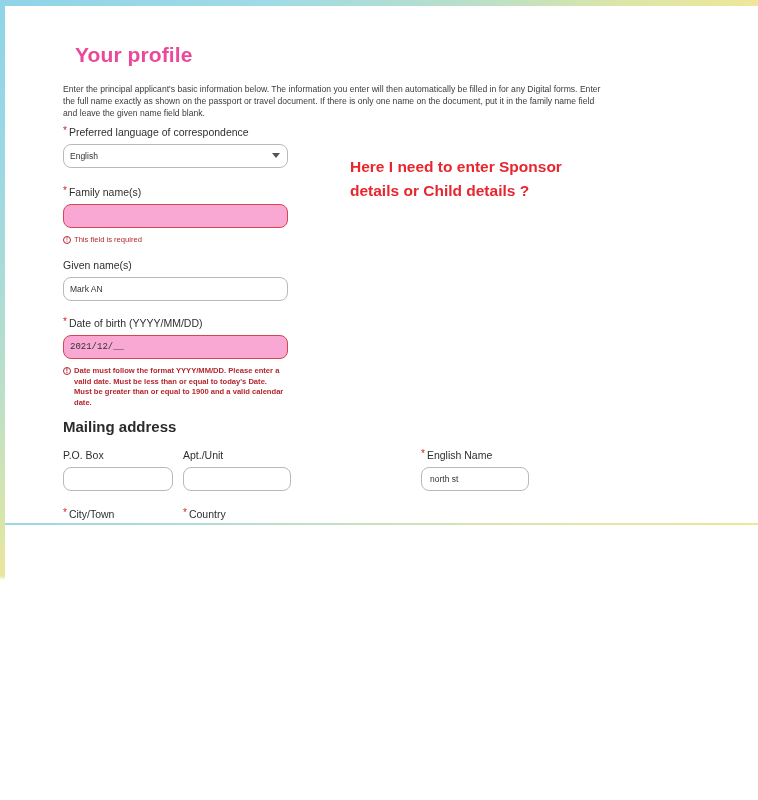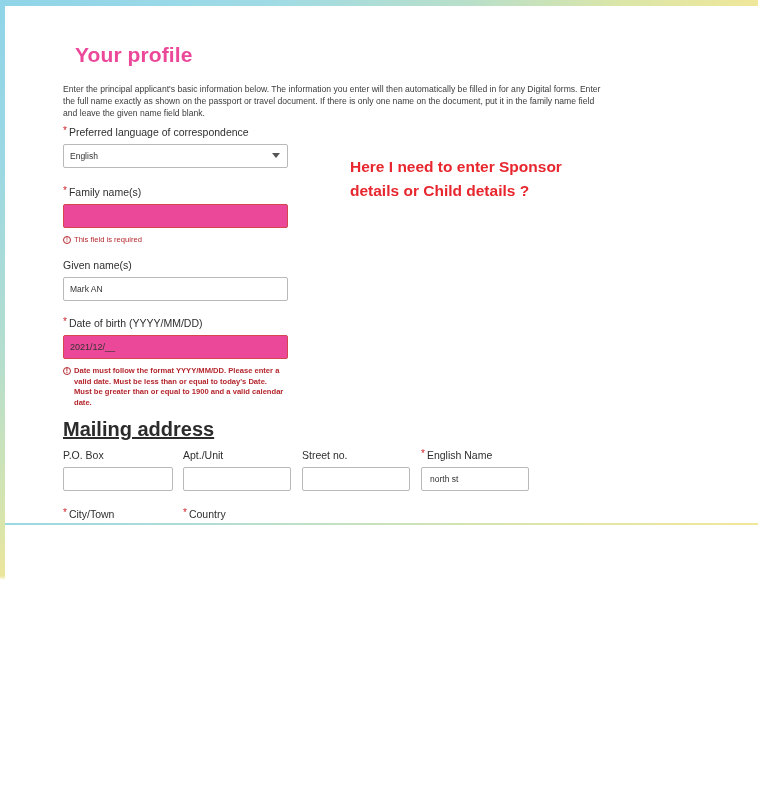--- a/index.html
+++ b/index.html
@@ -76,31 +76,32 @@
     font-size: 10px;
     margin-right: 2px;
     vertical-align: top;
     position: relative;
     top: -1px;
   }
   .inp {
     display: block;
     height: 24px;
     border: 1px solid #b9b9b9;
-    border-radius: 2px;
+    border-radius: 8px;
     background: #ffffff;
     font-size: 8.5px;
     color: #333;
     padding: 2px 6px;
     font-family: "Liberation Sans", sans-serif;
     outline: none;
   }
   .inp.err {
     border: 1px solid #d64550;
-    background: #ec4899;
+    background: #f9a8d4;
+    font-family: Liberation Mono, monospace;
   }
   .sel-wrap { position: relative; }
   select.inp {
     appearance: none;
     -webkit-appearance: none;
     padding-right: 20px;
   }
   .chev {
     position: absolute;
     right: 8px;
@@ -146,24 +147,23 @@
     font-size: 15.5px;
     font-weight: bold;
     line-height: 24px;
     color: #e8262e;
   }
   h2.section-title {
     margin: 0;
     position: absolute;
     left: 63px;
     top: 412px;
-    font-size: 20px;
+    font-size: 15px;
     font-weight: bold;
     color: #2b2b2b;
-    text-decoration: underline;
   }
   
   .fld { position: absolute; }
 </style>
 </head>
 <body>
 
 <div id="page">
 
   <div class="top-border"></div>
@@ -228,26 +228,20 @@
       <input class="inp" style="width: 110px; margin-top: 6px;" value="">
     </div>
 
     <div class="fld" style="left:183px; top:443px; width:108px;">
       <label class="field-label">
         <span>Apt./Unit</span>
       </label>
       <input class="inp" style="width: 108px; margin-top: 6px;" value="">
     </div>
 
-    <div class="fld" style="left:302px; top:443px; width:108px;">
-      <label class="field-label">
-        <span>Street no.</span>
-      </label>
-      <input class="inp" style="width: 108px; margin-top: 6px;" value="">
-    </div>
 
     <div class="fld" style="left:421px; top:443px; width:108px;">
       <label class="field-label">
         <span class="req-star">*</span><span>English Name</span>
       </label>
       <input class="inp" style="width: 108px; margin-top: 6px; padding-left: 8px;" value="north st">
     </div>
 
     <div class="fld" style="left:63px; top:502px; width:110px;">
       <label class="field-label">

